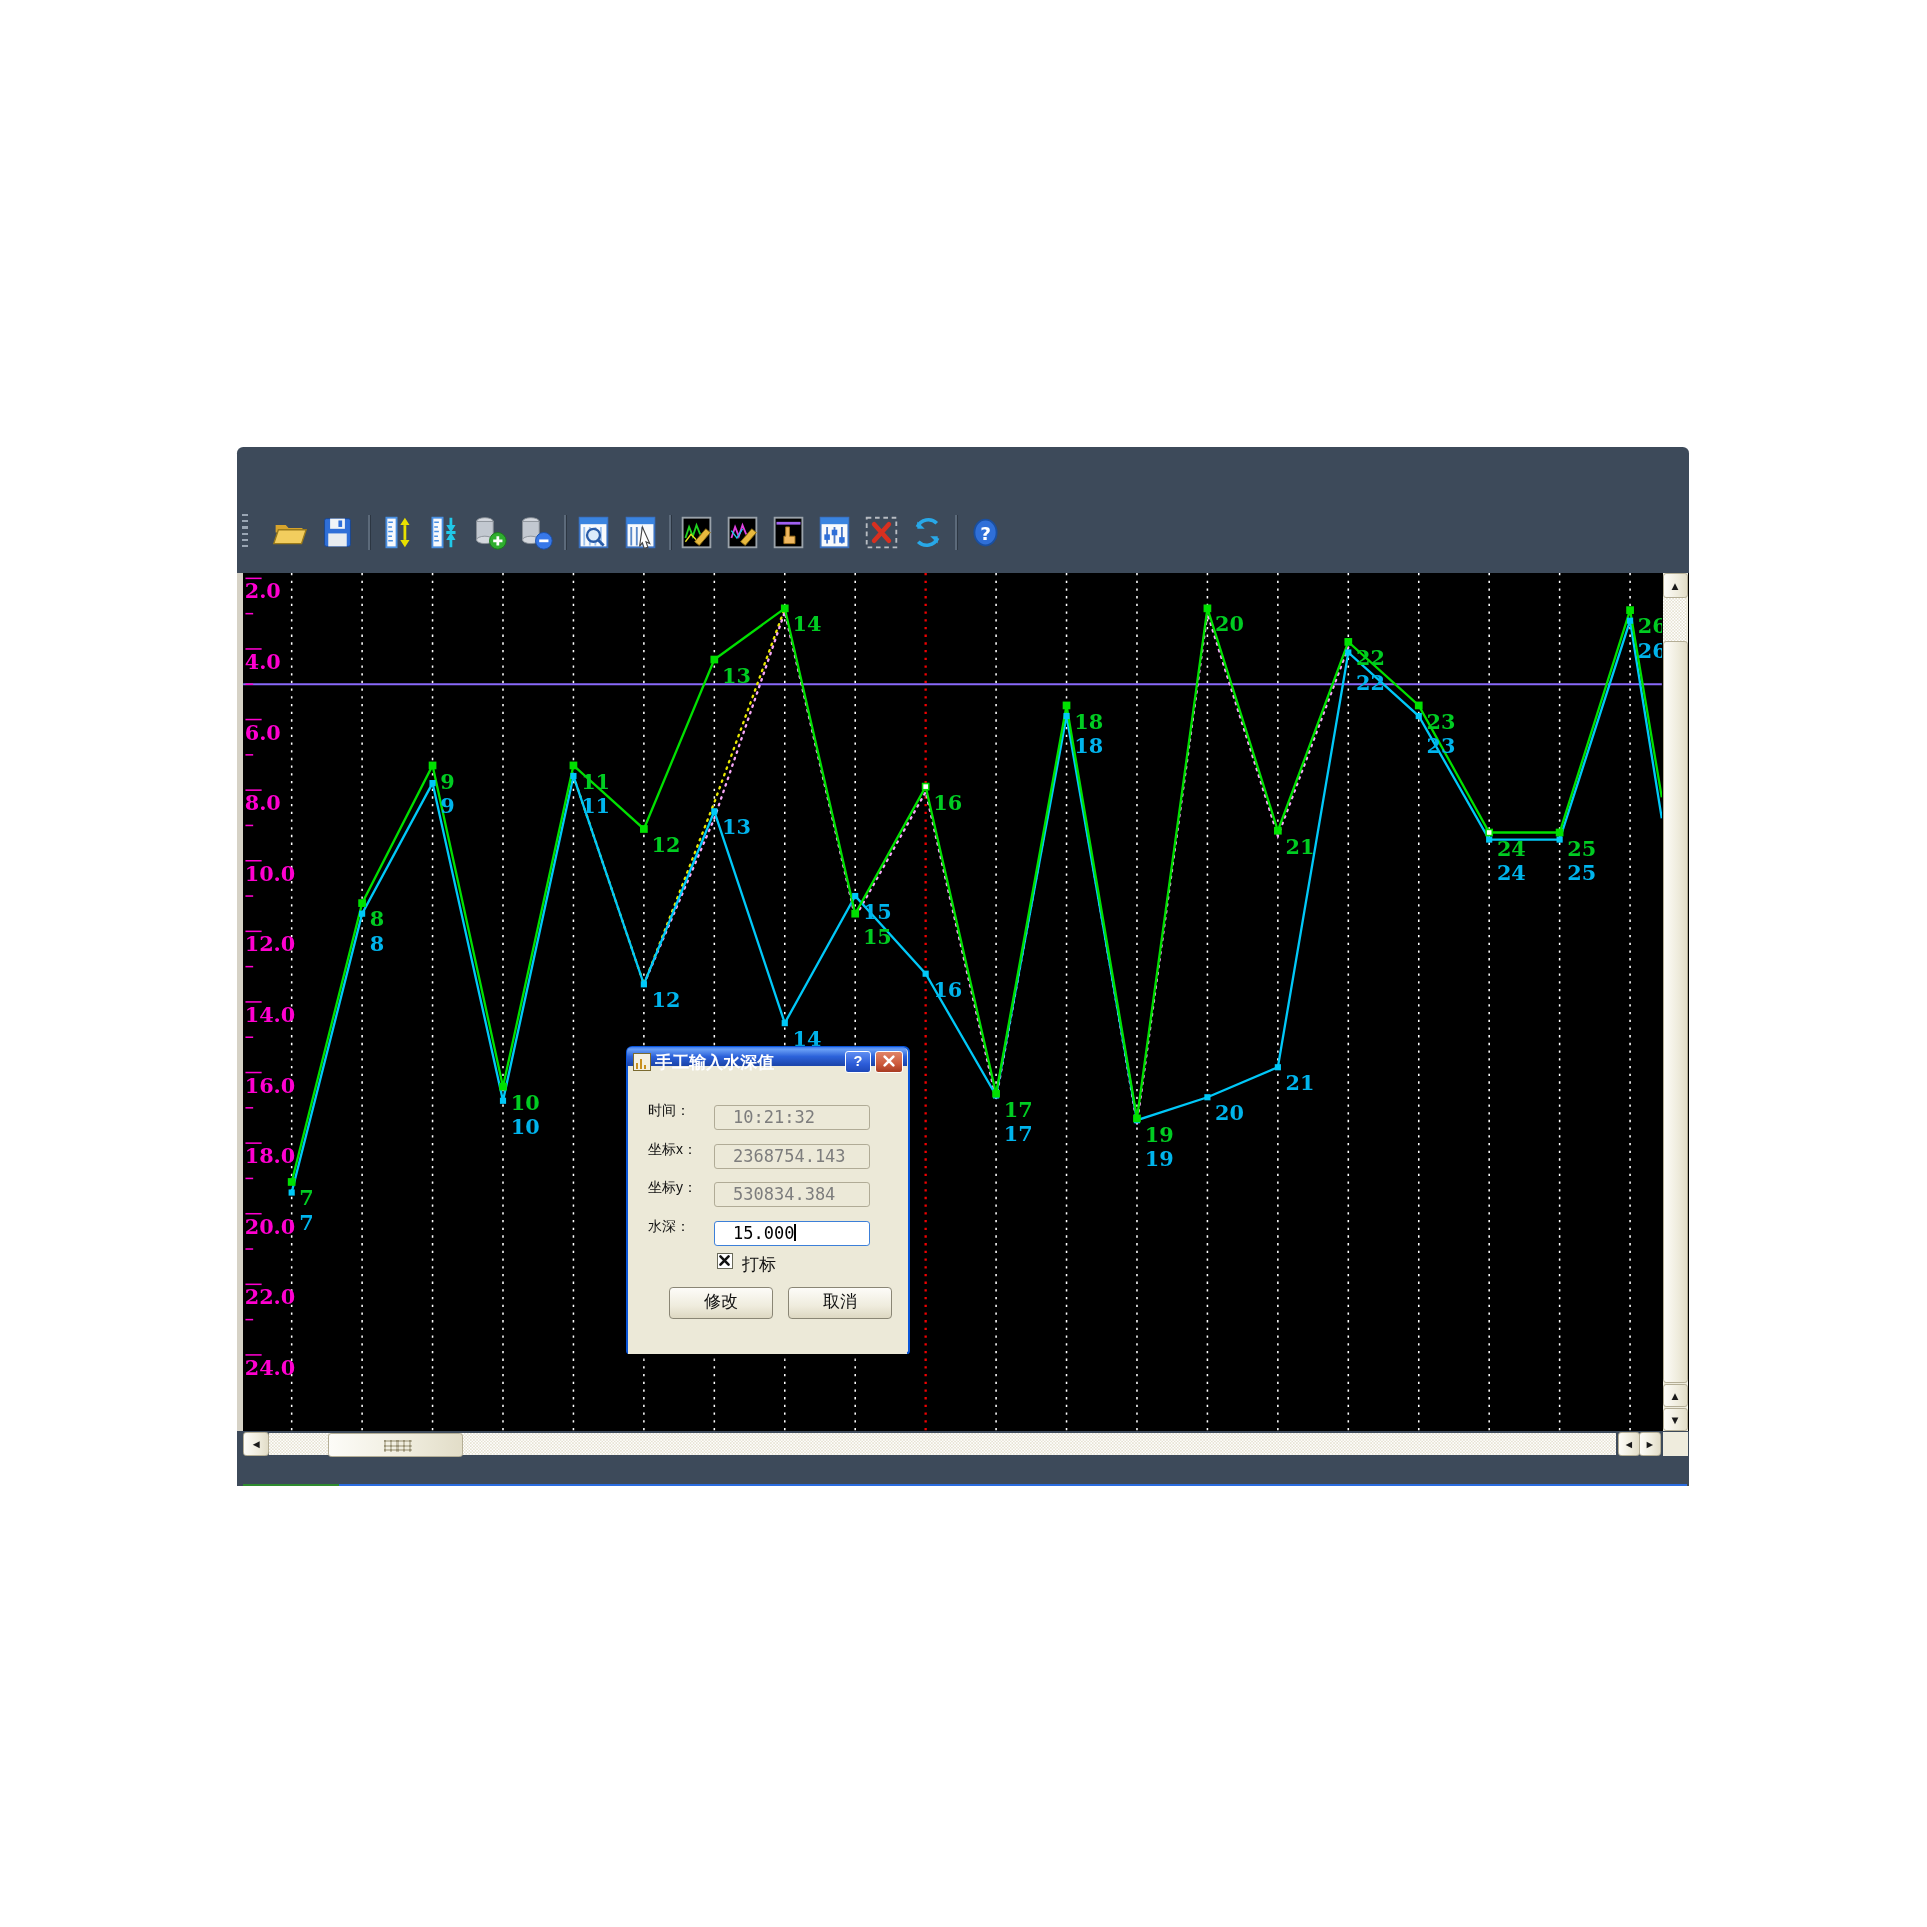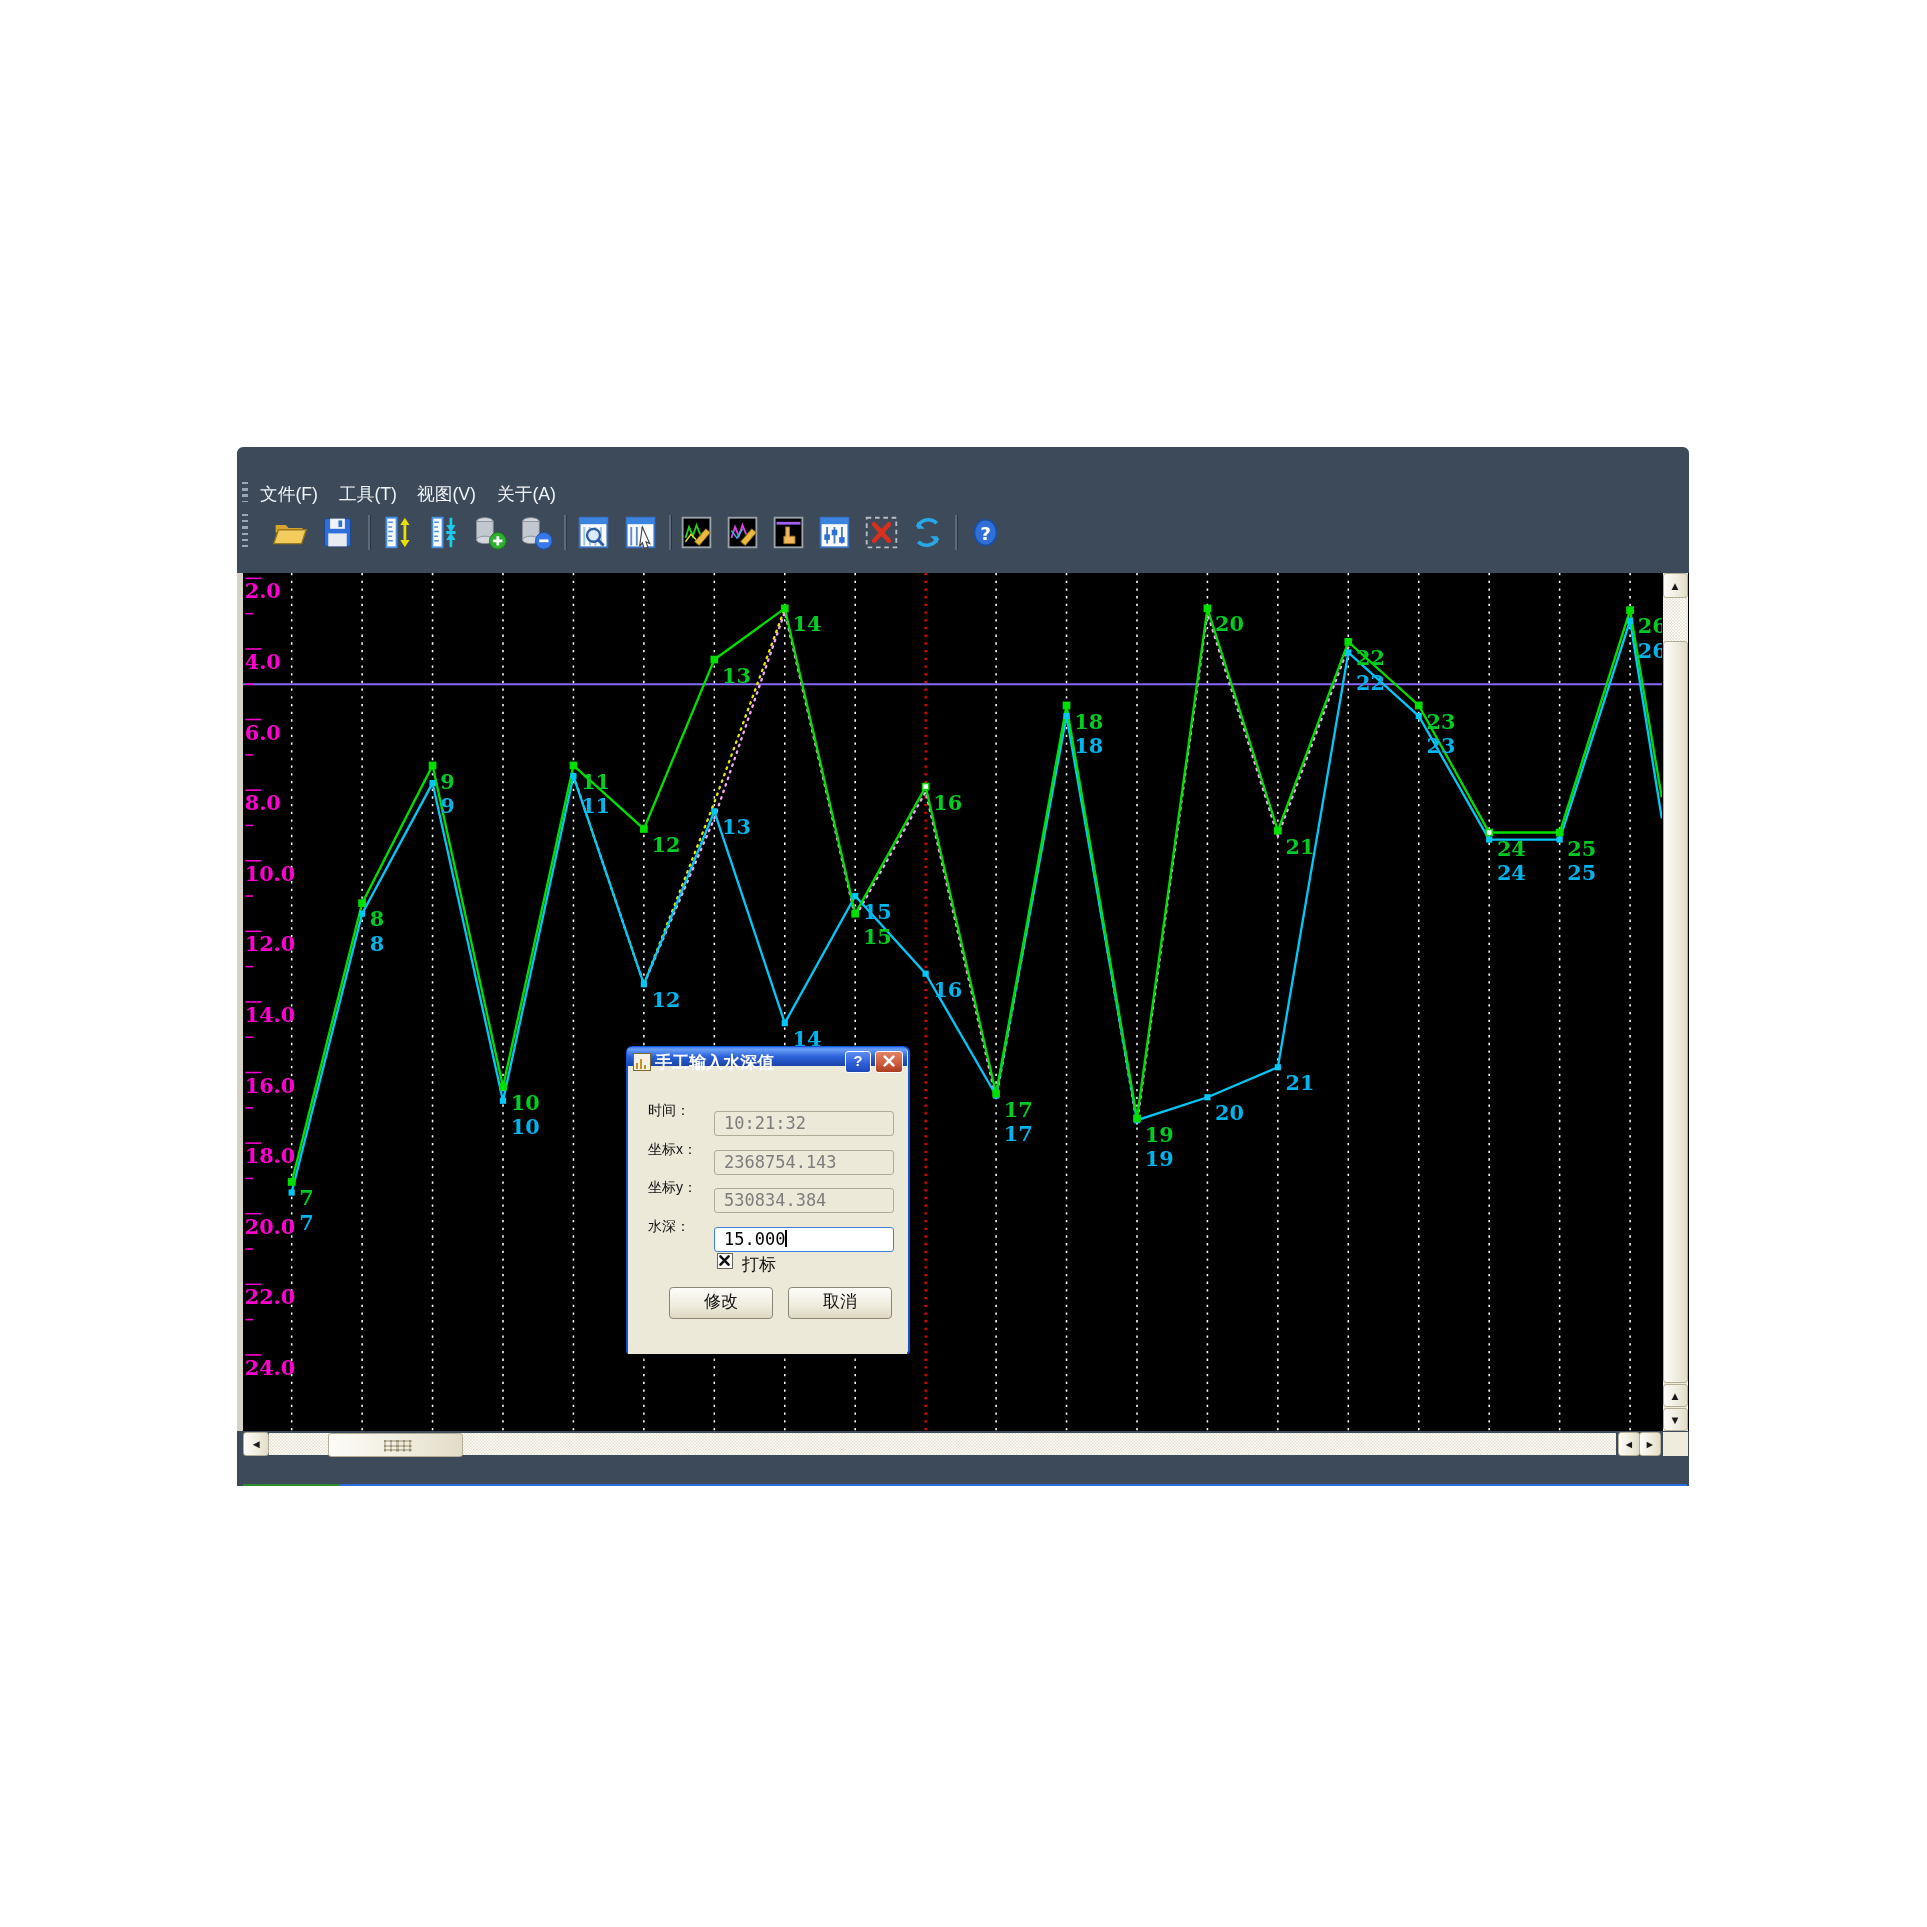--- a/index.html
+++ b/index.html
@@ -72,47 +72,40 @@
   .dtitle-text{position:absolute;left:28px;top:3.9px;color:#fff;font-weight:bold;font-size:17px;white-space:nowrap;}
   .dicon{position:absolute;left:5.4px;top:5.4px;width:18.5px;height:18.5px;background:#f4f0e2;border:1.5px solid #7a6a30;box-sizing:border-box;}
   .dicon i{position:absolute;bottom:1.5px;width:2.3px;background:#c89020;}
   .dbtn{position:absolute;top:3.9px;height:22.3px;border:1.5px solid #fff;border-radius:3.1px;box-sizing:border-box;
     color:#fff;font-weight:bold;text-align:center;font-size:14.6px;line-height:18.5px;}
   .dbtn.help{left:218px;width:25.4px;background:linear-gradient(#5f8ef2,#2c5cd8 60%,#1e48b8);}
   .dbtn.close{left:248px;width:28px;background:linear-gradient(#e08468,#cd5a3c 60%,#a83c22);}
   .dbody{position:absolute;left:0;top:28.5px;width:279px;height:277px;background:#ece9d8;}
   .drow{position:absolute;left:0;height:26px;width:100%;}
   .dlabel{position:absolute;left:20px;top:3.1px;font-size:14px;color:#111;}
-  .dfield{position:absolute;left:86px;top:12px;width:180px;height:25.4px;box-sizing:border-box;
+  .dfield{position:absolute;left:86px;top:6px;width:156px;height:25.4px;box-sizing:border-box;
     border:1.5px solid #b0ab96;border-radius:3.1px;background:#ece9d8;color:#7d7d7d;
-    font-size:17px;line-height:22.3px;padding-left:9px;font-family:"DejaVu Sans Mono","Liberation Mono",monospace;}
+    font-size:17px;line-height:22.3px;padding-left:18px;font-family:"DejaVu Sans Mono","Liberation Mono",monospace;}
   .dfield.active{background:#ffffff;border:1.5px solid #3c7fd8;color:#000;}
   .caret{display:inline-block;width:1.5px;height:17px;background:#000;vertical-align:-2.3px;}
   .dcheckrow{position:absolute;left:0;top:176px;height:20px;width:100%;}
   .dcheck{position:absolute;left:89px;top:0.8px;width:16px;height:16px;background:#fff;
     border:1.5px solid #6a6a5a;box-sizing:border-box;}
   .dchecklabel{position:absolute;left:114px;top:0;font-size:17px;color:#111;}
   .pushbtn{position:absolute;top:210px;width:104px;height:32px;box-sizing:border-box;
     border:1.5px solid #8a8675;border-radius:3.9px;background:linear-gradient(#fdfcf8,#efecdd 60%,#ddd8c2);
     font-size:17px;color:#111;text-align:center;line-height:28.5px;}
   .pushbtn.ok{left:41px;} .pushbtn.cancel{left:160px;}
 </style>
 </head>
 <body>
 
 <div id="window">
 
 
-  <div class="menubar">
-    <div class="grip" style="left:4.6px;top:3.1px;height:20px"></div>
-    <span style="left:23px">文件(F)</span>
-    <span style="left:102px">工具(T)</span>
-    <span style="left:180px">视图(V)</span>
-    <span style="left:260px">关于(A)</span>
-  </div>
 
   <div class="toolbar">
     <div class="grip" style="left:4.6px;top:7.7px;height:37px"></div>
 
     <div class="tbtn" style="left:34px">
       <svg width="37" height="37" viewBox="0 0 40 40">
         <path d="M5 12 h11 l3 3 h15 v5 H5 z" fill="#d8a42c"></path>
         <path d="M3 32 L8 17 h30 l-5 15 z" fill="#f2cd5e" stroke="#9a7a1a" stroke-width="1.5"></path>
       </svg>
     </div>

